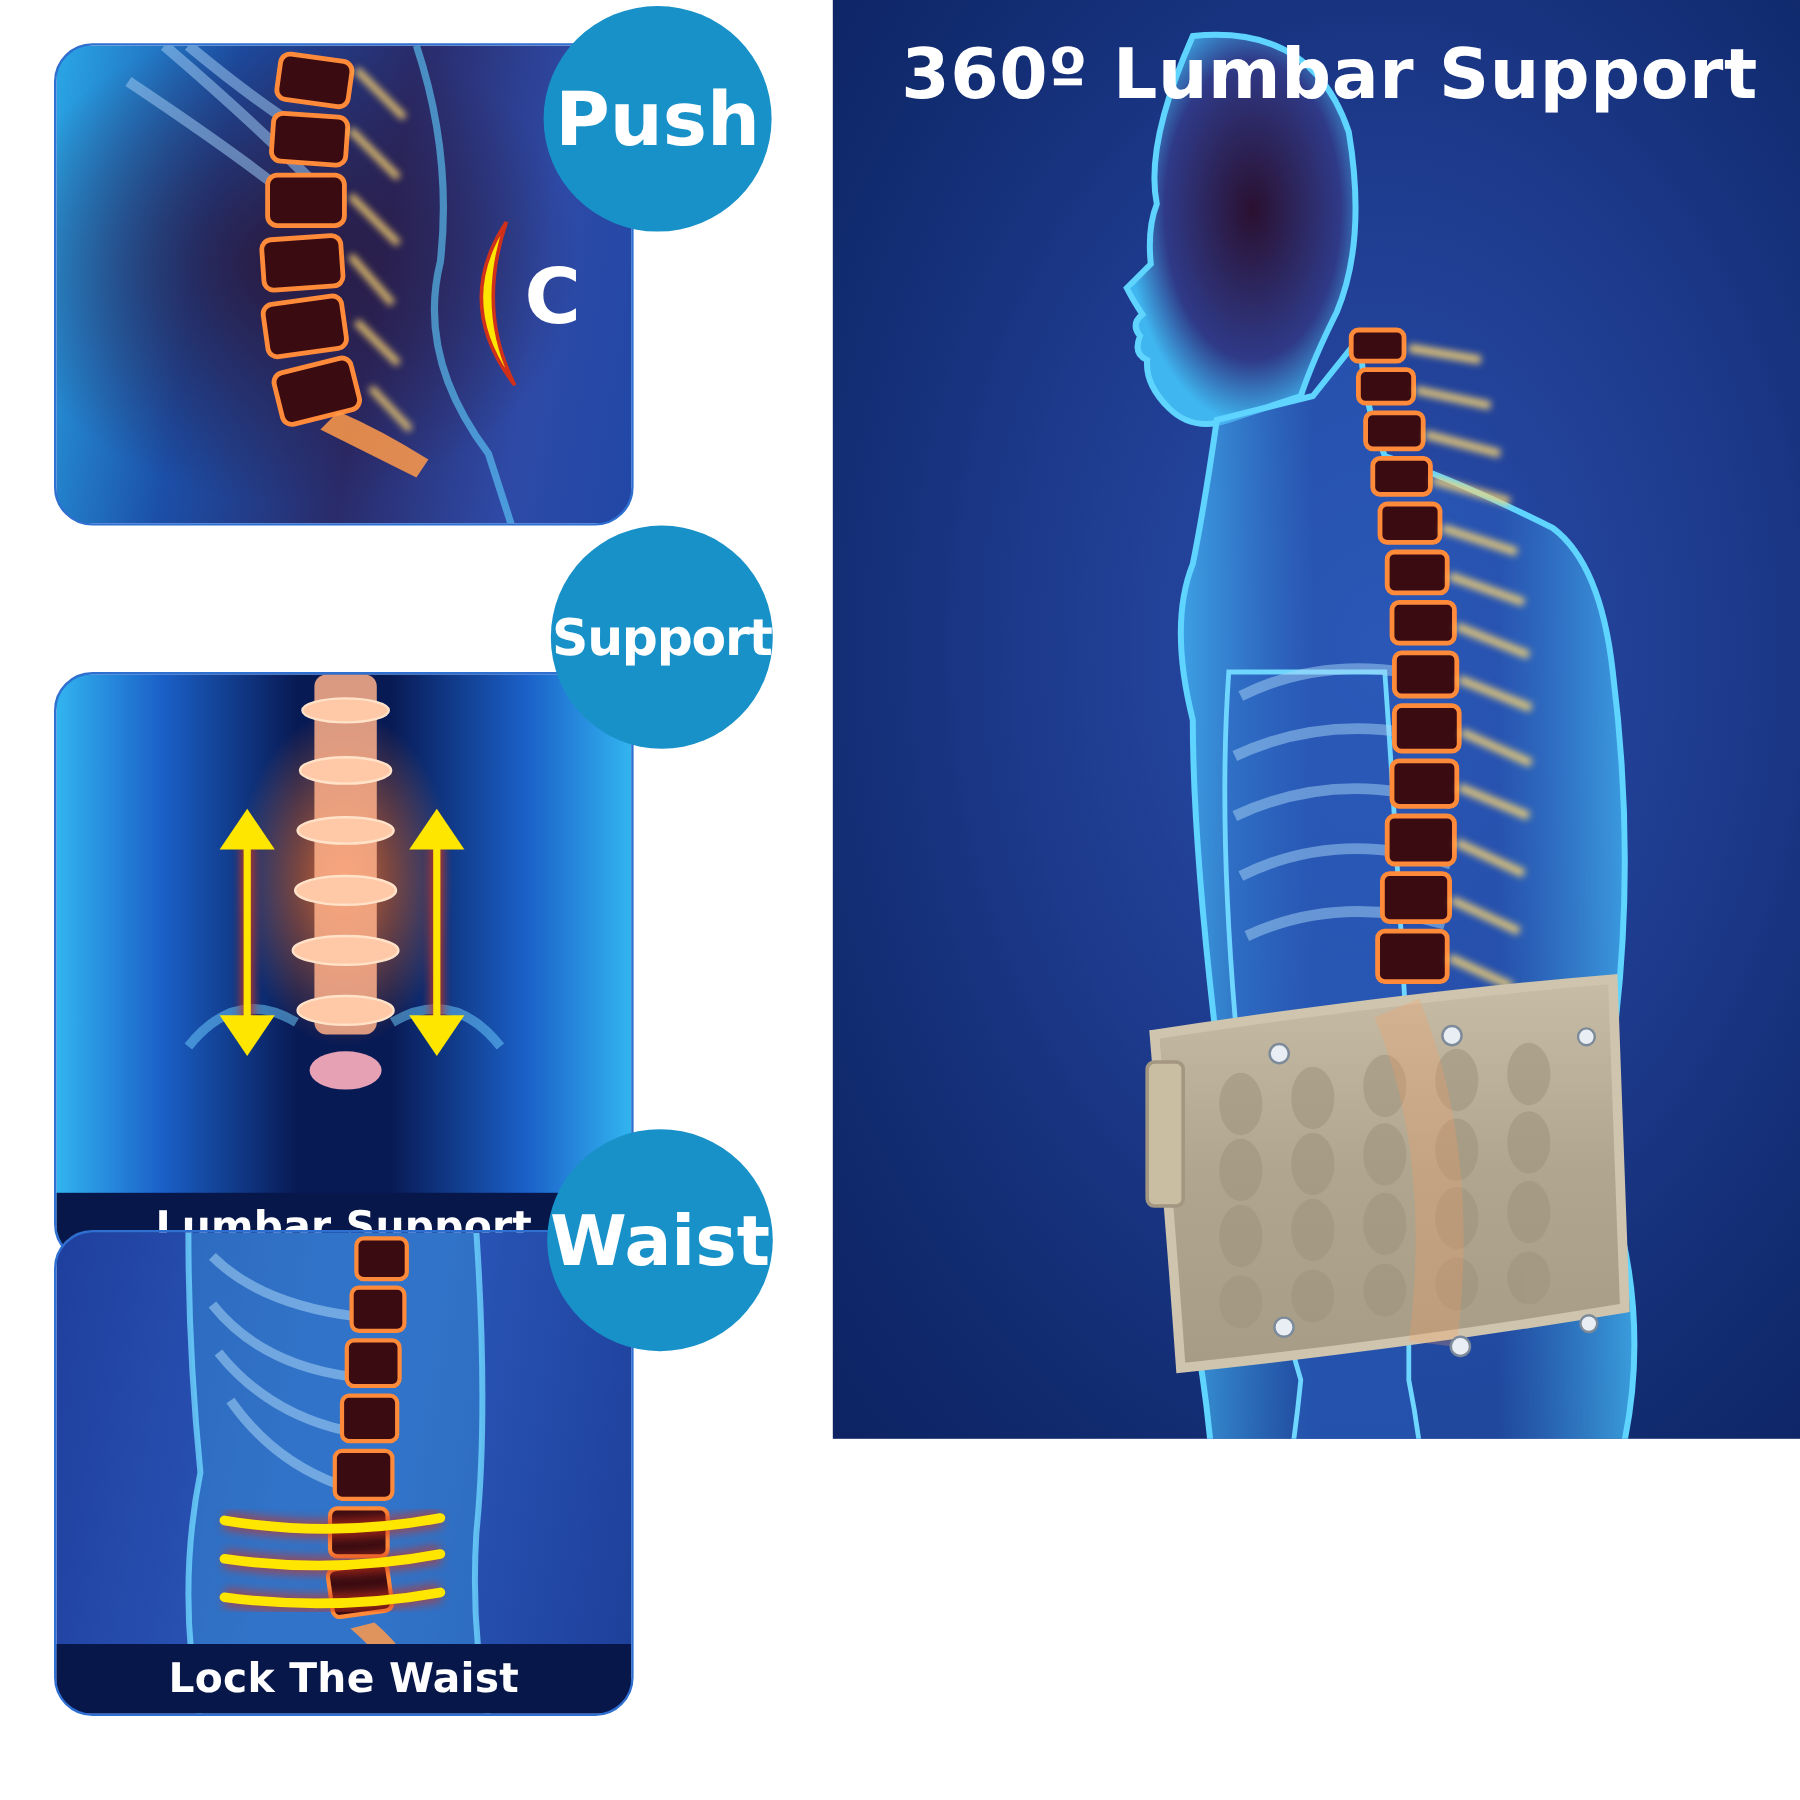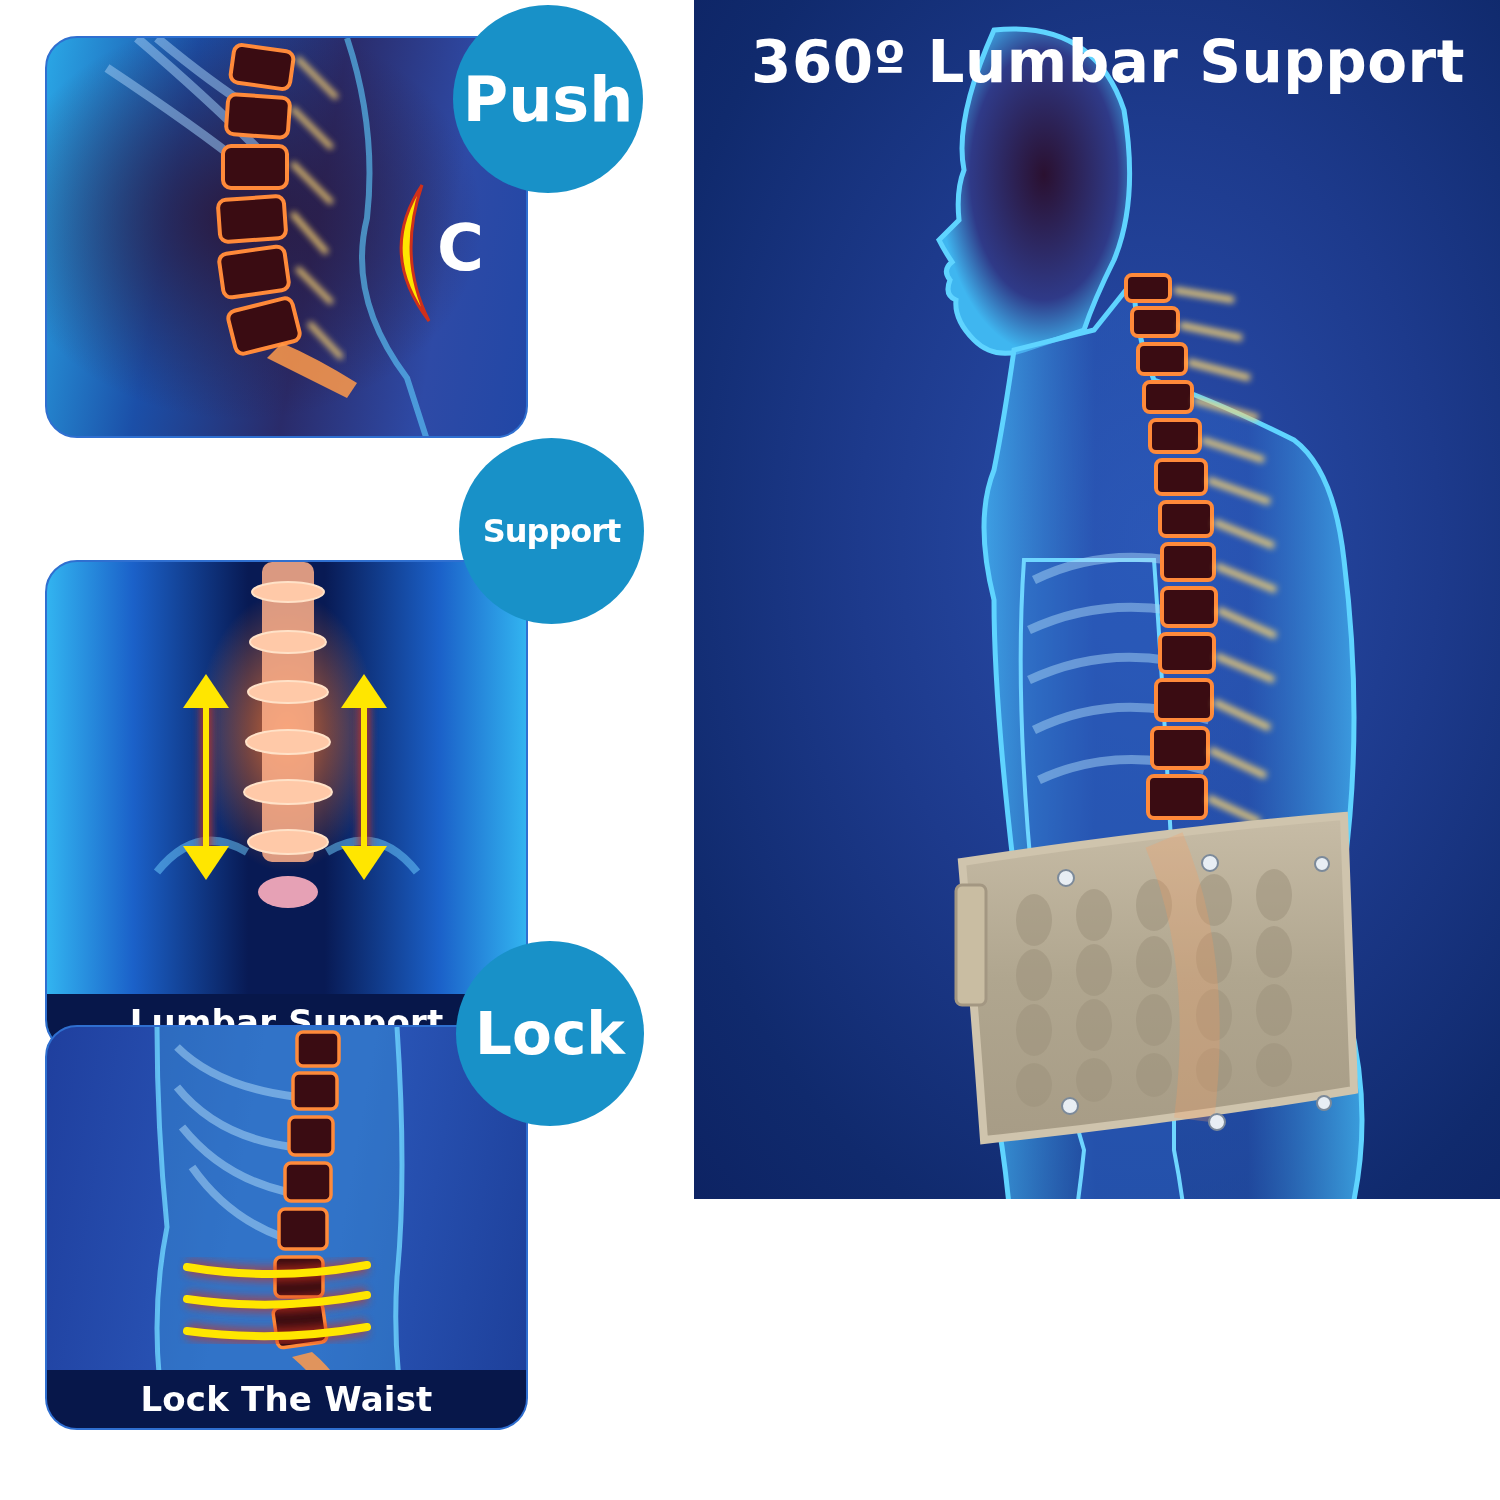--- a/index.html
+++ b/index.html
@@ -32,21 +32,21 @@
 
   
   .bubble {
     position:absolute; border-radius:50%;
     background:#1891c8;
     color:#ffffff; font-weight:bold;
     display:flex; align-items:center; justify-content:center;
     z-index:3;
   }
   #bubble1 { left:453px; top:5px; width:190px; height:188px; font-size:62px; }
-  #bubble2 { left:459px; top:438px; width:185px; height:186px; font-size:32px; letter-spacing:-1px; }
+  #bubble2 { left:459px; top:438px; width:185px; height:186px; font-size:42px; letter-spacing:-1px; }
   #bubble3 { left:456px; top:941px; width:188px; height:185px; font-size:58px; }
 
   
   #hero {
     position:absolute; left:694px; top:0; width:786px; height:1199px;
     background:radial-gradient(ellipse at 55% 45%, #2b4fae 0%, #1d3a8c 45%, #102a6d 80%, #0d2363 100%);
     overflow:hidden;
     padding-left:42px;
   }
   #hero-title {
@@ -182,21 +182,21 @@
       </g>
       <g stroke="#ffe600" stroke-width="8" fill="none" stroke-linecap="round">
         <path d="M140 240 Q230 255 320 238"></path>
         <path d="M140 272 Q230 285 320 268"></path>
         <path d="M140 304 Q230 316 320 300"></path>
       </g>
     </g>
   </svg>
   <div class="caption">Lock The Waist</div>
 </div>
-<div class="bubble" id="bubble3">Lock</div>
+<div class="bubble" id="bubble3">Waist</div>
 
 <div id="hero">
   <svg width="786" height="1500" viewBox="0 0 786 1500">
     <defs>
       <radialGradient id="headDark" cx="55%" cy="45%" r="55%">
         <stop offset="0%" stop-color="#2a1030"></stop>
         <stop offset="70%" stop-color="#2f3a88"></stop>
         <stop offset="100%" stop-color="#3fb6f0"></stop>
       </radialGradient>
       <linearGradient id="bodyFill" x1="0" y1="0" x2="1" y2="0">

